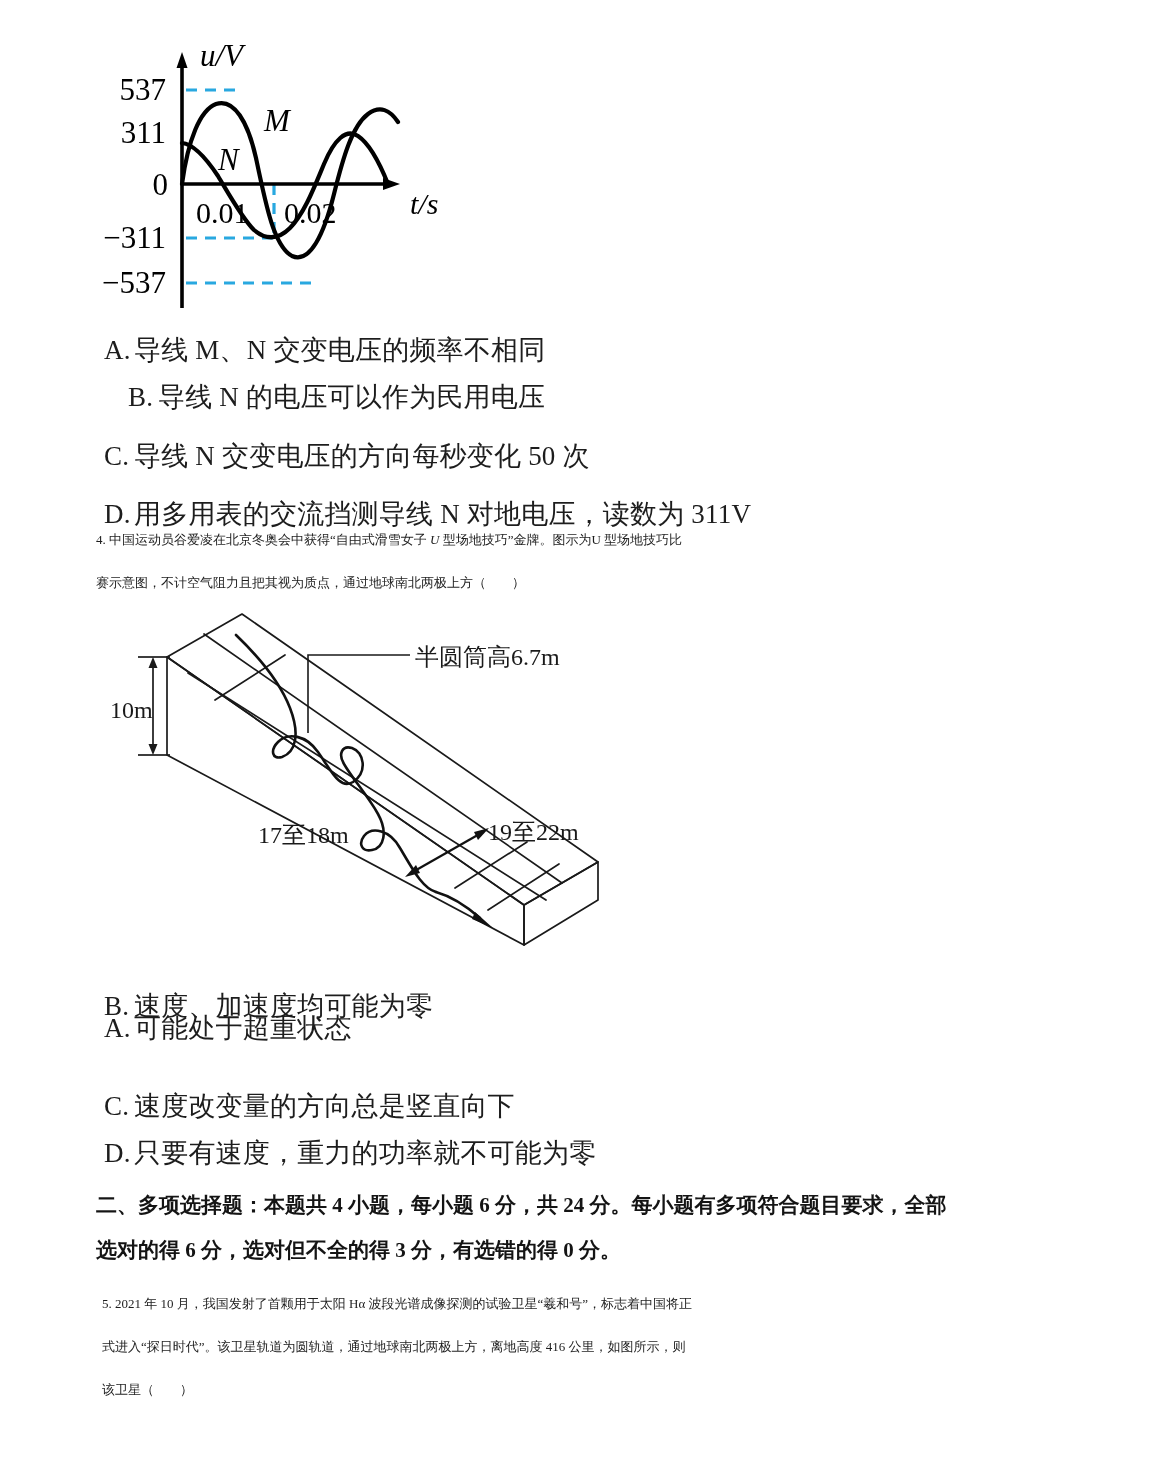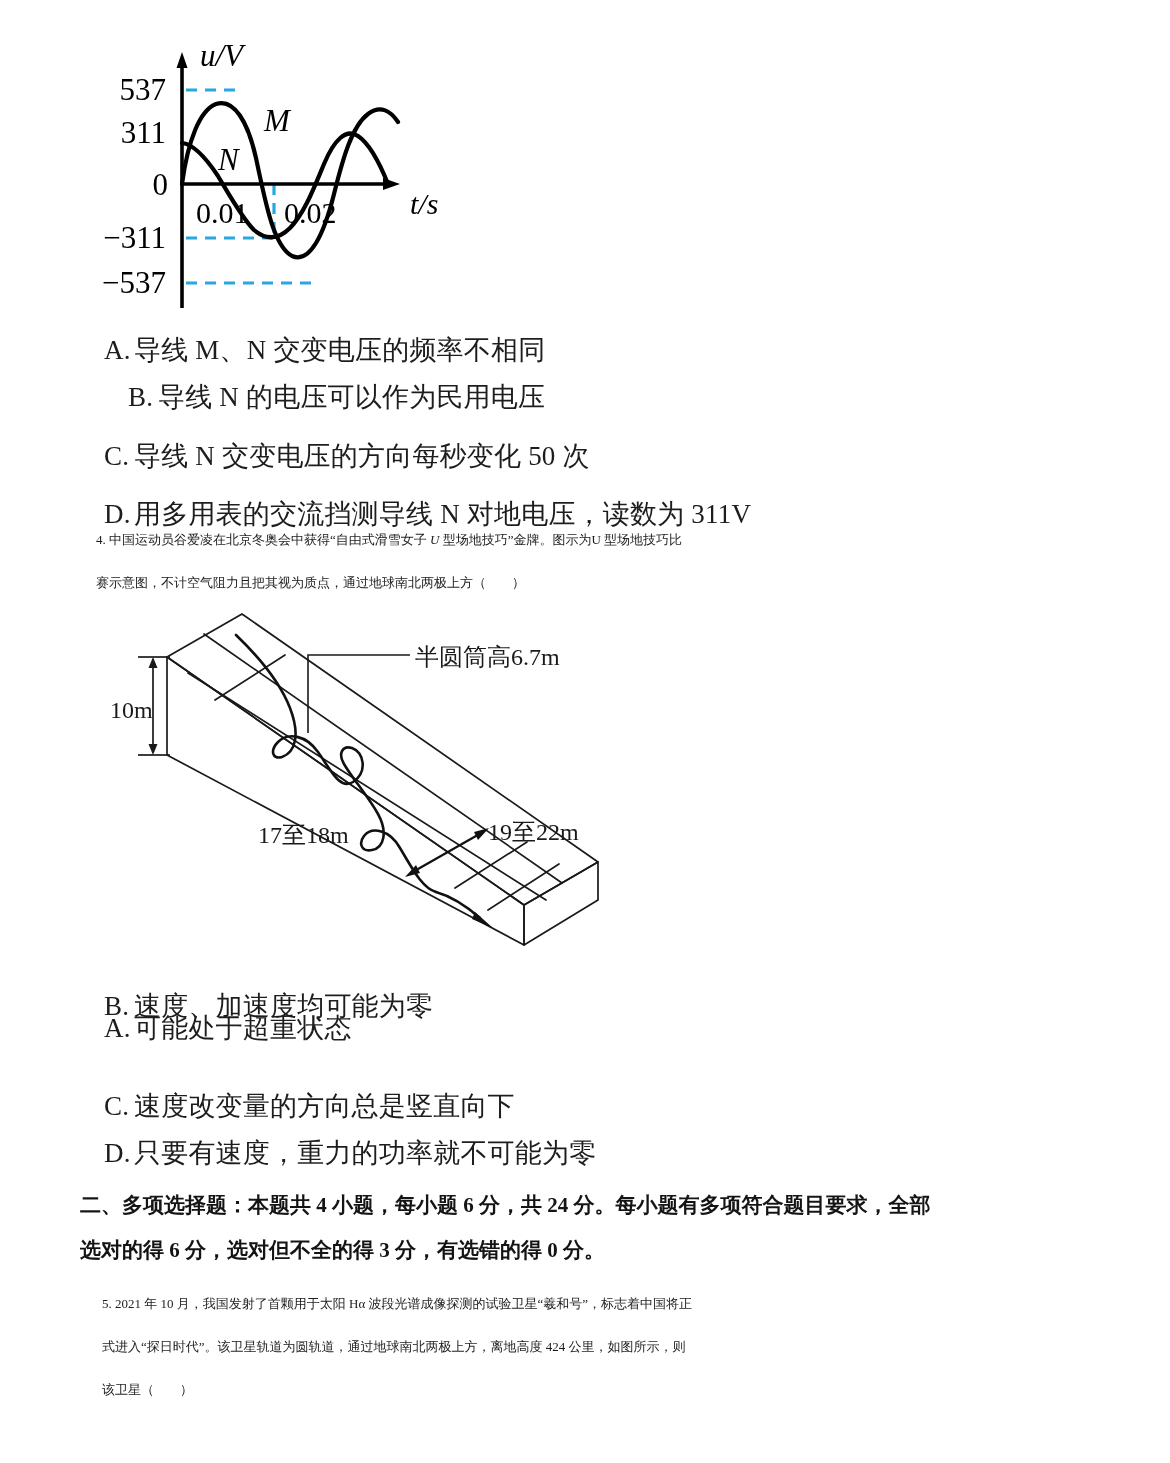--- a/index.html
+++ b/index.html
@@ -212,24 +212,24 @@
   <div class="opt-line" style="left:104px; top:989px;">
     <span class="opt-letter">B.</span><span>速度、加速度均可能为零</span>
   </div>
   <div class="opt-line" style="left:104px; top:1089px;">
     <span class="opt-letter">C.</span><span>速度改变量的方向总是竖直向下</span>
   </div>
   <div class="opt-line" style="left:104px; top:1136px;">
     <span class="opt-letter">D.</span><span>只要有速度，重力的功率就不可能为零</span>
   </div>
 
-  <div class="section-head" style="left:80px; top:1183px; width:976px;">
+  <div class="section-head" style="left:96px; top:1183px; width:976px;">
     <span class="ln">二、多项选择题：本题共 4 小题，每小题 6 分，共 24 分。每小题有多项符合题目要求，全部</span>
     <span class="ln">选对的得 6 分，选对但不全的得 3 分，有选错的得 0 分。</span>
   </div>
 
   <div class="q-para" style="left:102px; top:1282px; width:976px;">
     <span class="ln">5. 2021 年 10 月，我国发射了首颗用于太阳 Hα 波段光谱成像探测的试验卫星“羲和号”，标志着中国将正</span>
-    <span class="ln">式进入“探日时代”。该卫星轨道为圆轨道，通过地球南北两极上方，离地高度 424 公里，如图所示，则</span>
+    <span class="ln">式进入“探日时代”。该卫星轨道为圆轨道，通过地球南北两极上方，离地高度 416 公里，如图所示，则</span>
     <span class="ln">该卫星（　　）</span>
   </div>
 
 </div>
 
 </body></html>

